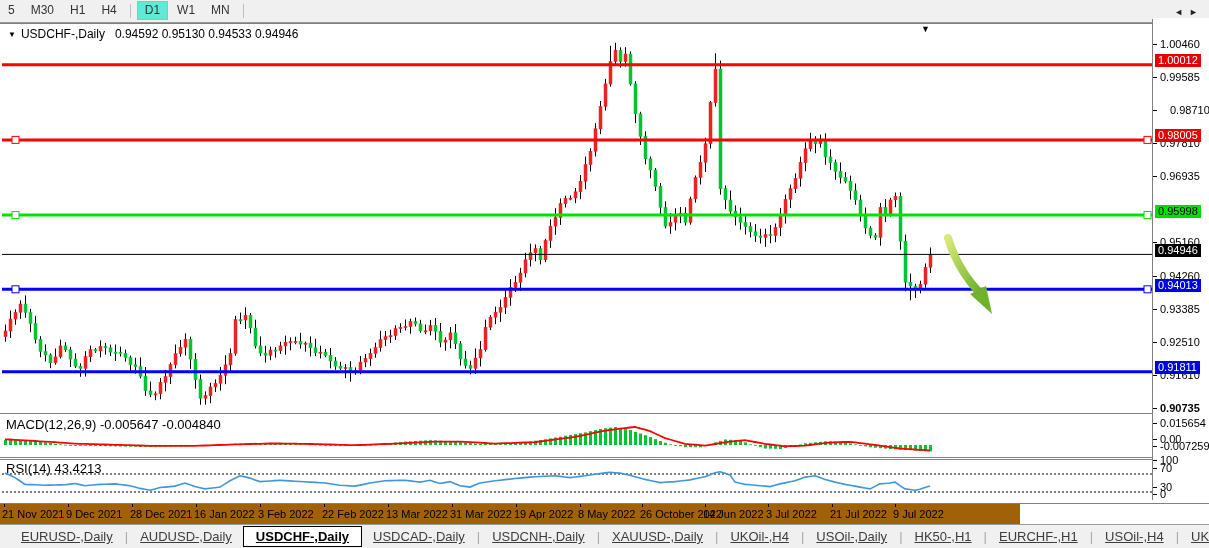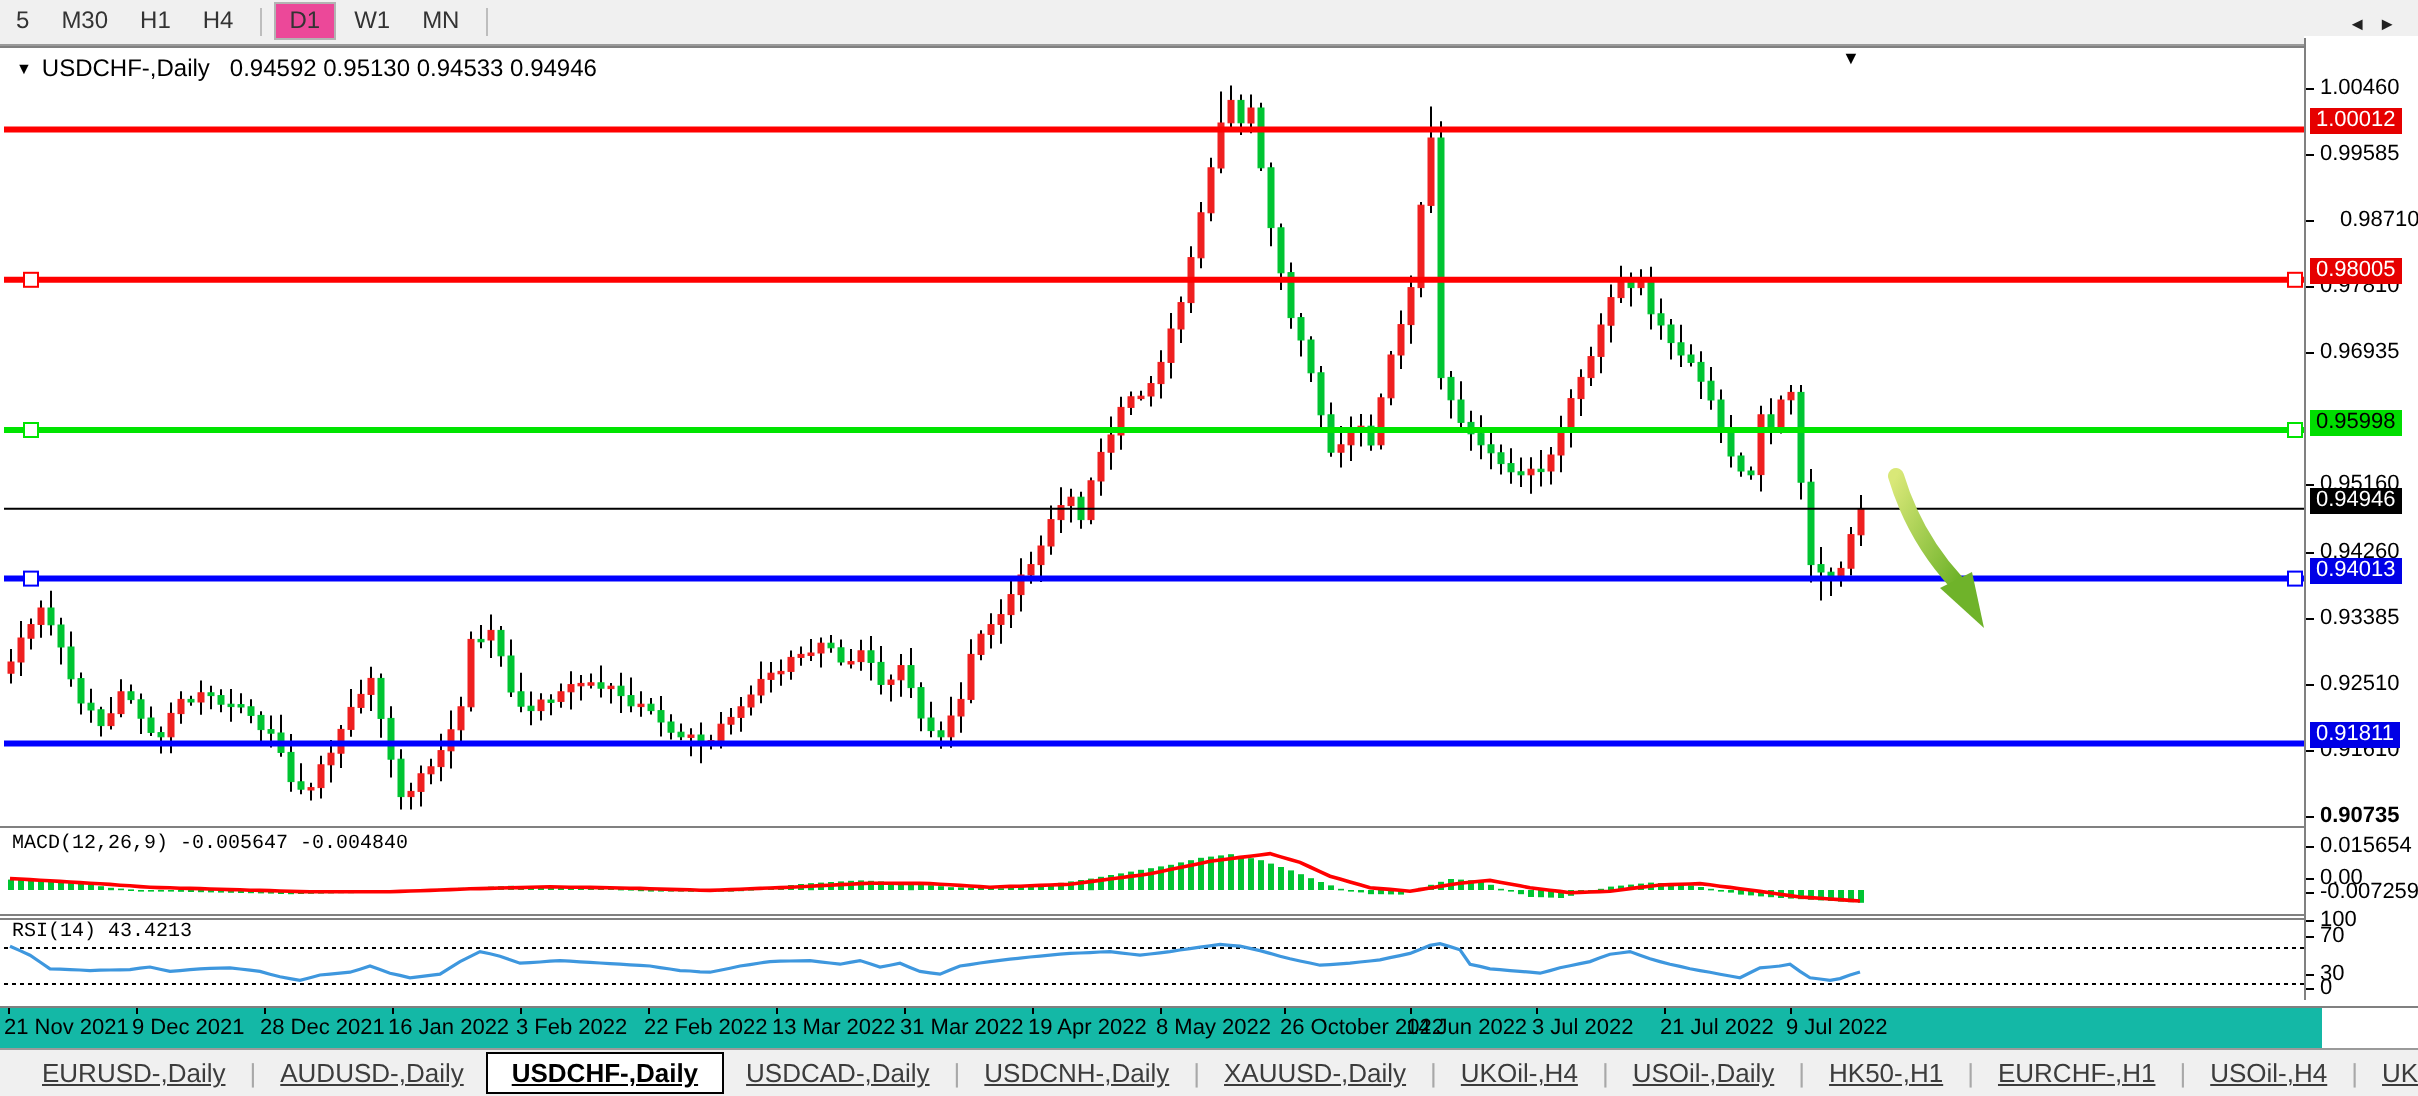--- a/index.html
+++ b/index.html
@@ -1,40 +1,40 @@
 <!DOCTYPE html>
 <html><head>
 <meta charset="utf-8">
 <style>
   html,body{margin:0;padding:0;}
   body{width:1209px;height:548px;overflow:hidden;background:#ffffff;
        font-family:"Liberation Sans",sans-serif;position:relative;}
   .toolbar{position:absolute;left:0;top:0;width:1209px;height:22px;background:#f0f0f0;
            border-bottom:1px solid #9a9a9a;white-space:nowrap;line-height:21px;font-size:12px;color:#333;}
   .tf{display:inline-block;padding:0 7px;margin:0 1px;cursor:default;}
-  .tf.active{background:#ec4899;border:1px solid #b3b3b3;line-height:17px;margin-top:1px;}
+  .tf.active{background:#5eead4;border:1px solid #b3b3b3;line-height:17px;margin-top:1px;}
   .tfsep{display:inline-block;width:1px;height:14px;background:#bdbdbd;vertical-align:middle;margin:0 5px;}
   .hline{position:absolute;left:0;width:1209px;height:1px;background:#808080;}
   svg.panel{position:absolute;left:2px;background:#fff;}
   #main-svg{top:24px;}
   #macd-svg{top:415px;}
   #rsi-svg{top:460px;}
   .chart-title{position:absolute;left:8px;top:27px;font-size:12px;color:#000;white-space:nowrap;}
   .chart-title .dd{font-size:8px;vertical-align:1px;margin-right:5px;}
   .chart-title .sym{margin-right:10px;}
   .shift-marker{position:absolute;left:921px;top:24px;font-size:9px;color:#000;}
-  .panel-label{position:absolute;left:6px;font-size:10px;color:#000;white-space:nowrap;font-family:Liberation Mono, monospace;}
+  .panel-label{position:absolute;left:6px;font-size:13px;color:#000;white-space:nowrap;}
   .macd-label{top:417px;}
   .rsi-label{top:461px;}
   .price-axis{position:absolute;left:1152px;top:18px;width:57px;height:482px;background:#fff;}
   .vsep{position:absolute;left:0;top:1px;width:1px;height:481px;background:#808080;}
   .axis-label{position:absolute;left:8px;font-size:11px;color:#000;white-space:nowrap;}
   .axis-tick{position:absolute;left:1px;width:4px;height:1px;background:#000;}
   .axis-badge{position:absolute;left:3px;font-size:11px;height:13px;line-height:13px;padding:0 3px;white-space:nowrap;}
-  .date-axis{position:absolute;left:0;top:504px;width:1161px;height:20px;background:#14b8a6;}
+  .date-axis{position:absolute;left:0;top:504px;width:1020px;height:20px;background:#a16207;}
   .date-label{position:absolute;top:4px;font-size:11px;color:#000;white-space:nowrap;}
   .date-tick{position:absolute;top:0;width:1px;height:3px;background:#000;}
   .tab-bar{position:absolute;left:0;top:524px;width:1209px;height:24px;background:#f0f0f0;
            border-top:1px solid #9a9a9a;display:flex;align-items:center;padding-left:10px;box-sizing:border-box;
            font-size:13px;color:#3c3c3c;white-space:nowrap;}
   .tab{padding:2px 11px;cursor:default;text-decoration:underline;}
   .tab.active{background:#ffffff;border:1px solid #000;font-weight:bold;color:#000;padding:2px 12px;}
   .tabsep{color:#a8a8a8;padding:0 1px;}
   .tab-scroll{position:absolute;right:5px;top:7px;font-size:9px;color:#222;letter-spacing:6px;}
 </style>

